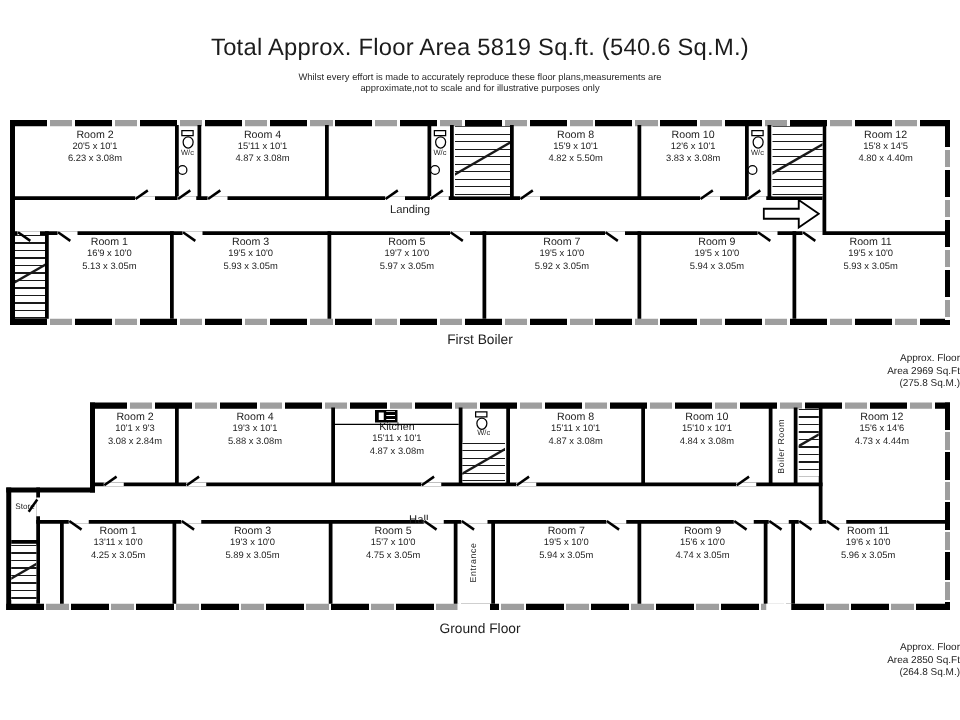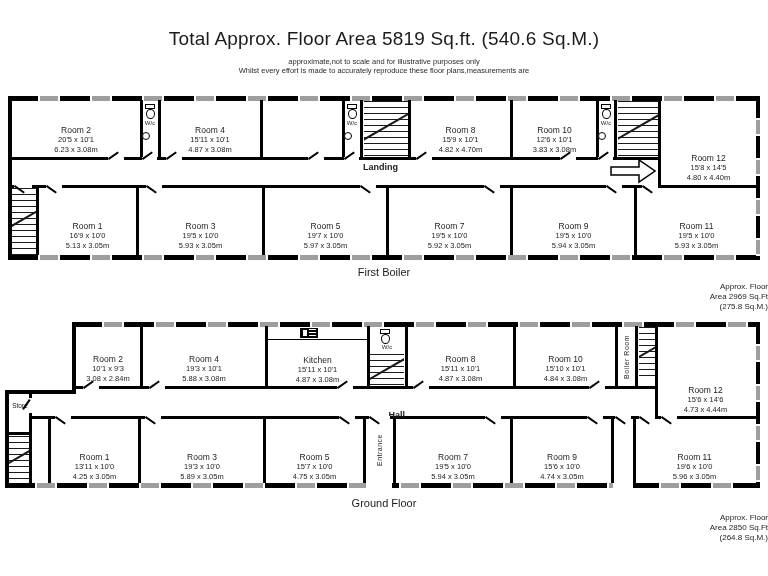--- a/index.html
+++ b/index.html
@@ -4,24 +4,24 @@
 <style>
   html,body{margin:0;padding:0;}
   body{width:768px;height:576px;background:#fff;position:relative;overflow:hidden;
        font-family:"Liberation Sans",sans-serif;color:#1c1c1c;}
   .title{position:absolute;top:28px;left:0;width:768px;text-align:center;font-size:19px;letter-spacing:.2px;}
   .disclaimer{position:absolute;top:57px;left:0;width:768px;text-align:center;font-size:7.5px;line-height:9px;color:#2a2a2a;}
   .floor{position:absolute;background:#fff;}
   .wall{position:absolute;background:#000;}
   .winh{position:absolute;height:5px;background:repeating-linear-gradient(90deg,#000 0 30px,#fdfdfd 30px 32px,#9e9e9e 32px 50px,#fdfdfd 50px 52px);}
   .winv{position:absolute;width:4px;background:repeating-linear-gradient(180deg,#000 0 22px,#fdfdfd 22px 24px,#9e9e9e 24px 38px,#fdfdfd 38px 40px);}
-  .room{position:absolute;display:flex;flex-direction:column;justify-content:flex-end;align-items:center;text-align:center;}
+  .room{position:absolute;display:flex;flex-direction:column;justify-content:flex-start;align-items:center;text-align:center;}
   .rn{font-size:8.5px;line-height:10px;}
   .rd{font-size:7.5px;line-height:9.5px;}
-  .corridor{position:absolute;font-size:9px;text-align:right;font-weight:bold;}
+  .corridor{position:absolute;font-size:9px;text-align:center;}
   .wclbl{position:absolute;font-size:6px;text-align:center;}
   .vlabel{position:absolute;display:flex;align-items:center;justify-content:center;
           writing-mode:vertical-rl;transform:rotate(180deg);font-size:7px;letter-spacing:.5px;}
   .slabel{position:absolute;font-size:6.5px;text-align:center;}
   .stairs{position:absolute;overflow:hidden;background:repeating-linear-gradient(180deg,#1a1a1a 0 1px,#fff 1px 6px);}
   .stairs::after{content:"";position:absolute;left:-15%;top:45%;width:130%;height:1.5px;background:#1a1a1a;transform:rotate(-30deg);}
   .dh{position:absolute;height:3px;background:#fff;}
   .dh::before{content:"";position:absolute;left:1px;width:12px;height:2px;background:#000;}
   .dh.up::before{bottom:0;transform-origin:left bottom;transform:rotate(-35deg);}
   .dh.dn::before{top:0;transform-origin:left top;transform:rotate(35deg);}
@@ -39,22 +39,22 @@
   .caption{position:absolute;left:0;width:768px;text-align:center;}
   .cap-main{font-size:11px;}
   .cap-sub{font-size:8px;line-height:10px;text-align:right;}
   .arrow{position:absolute;}
 </style>
 </head>
 <body>
 
 <div class="title">Total Approx. Floor Area 5819 Sq.ft. (540.6 Sq.M.)</div>
 <div class="disclaimer">
+  <div>Whilst every effort is made to accurately reproduce these floor plans,measurements are</div>
   <div>approximate,not to scale and for illustrative purposes only</div>
-  <div>Whilst every effort is made to accurately reproduce these floor plans,measurements are</div>
 </div>
 
 <div class="floor" style="left:8px;top:96px;width:752px;height:164px;">
 
   <div class="winh" style="left:0;top:0;width:752px;"></div>
   <div class="winh" style="left:0;top:159px;width:752px;"></div>
   <div class="wall" style="left:0;top:0;width:4px;height:164px;"></div>
   <div class="winv" style="left:748px;top:0;height:164px;"></div>
 
   <div class="wall" style="left:4px;top:61px;width:646px;height:3px;"></div>
@@ -84,21 +84,21 @@
     <div class="rd">6.23 x 3.08m</div>
   </div>
   <div class="room" style="left:152px;top:6px;width:100px;height:52px;">
     <div class="rn">Room 4</div>
     <div class="rd">15'11 x 10'1</div>
     <div class="rd">4.87 x 3.08m</div>
   </div>
   <div class="room" style="left:403px;top:6px;width:99px;height:52px;">
     <div class="rn">Room 8</div>
     <div class="rd">15'9 x 10'1</div>
-    <div class="rd">4.82 x 4.70m</div>
+    <div class="rd">4.82 x 5.50m</div>
   </div>
   <div class="room" style="left:505px;top:6px;width:83px;height:52px;">
     <div class="rn">Room 10</div>
     <div class="rd">12'6 x 10'1</div>
     <div class="rd">3.83 x 3.08m</div>
   </div>
   <div class="room" style="left:653px;top:6px;width:95px;height:80px;">
     <div class="rn">Room 12</div>
     <div class="rd">15'8 x 14'5</div>
     <div class="rd">4.80 x 4.40m</div>

